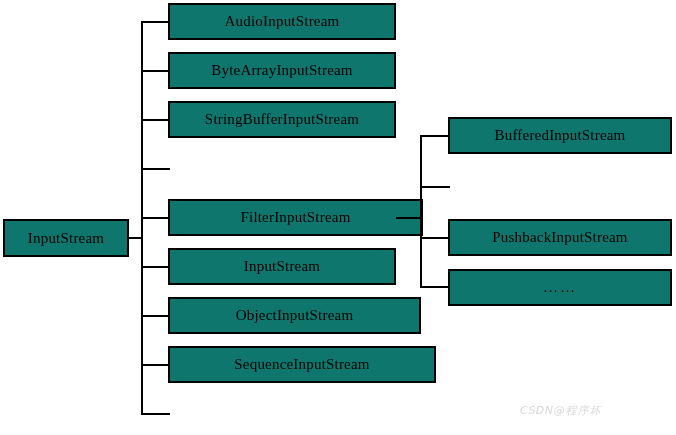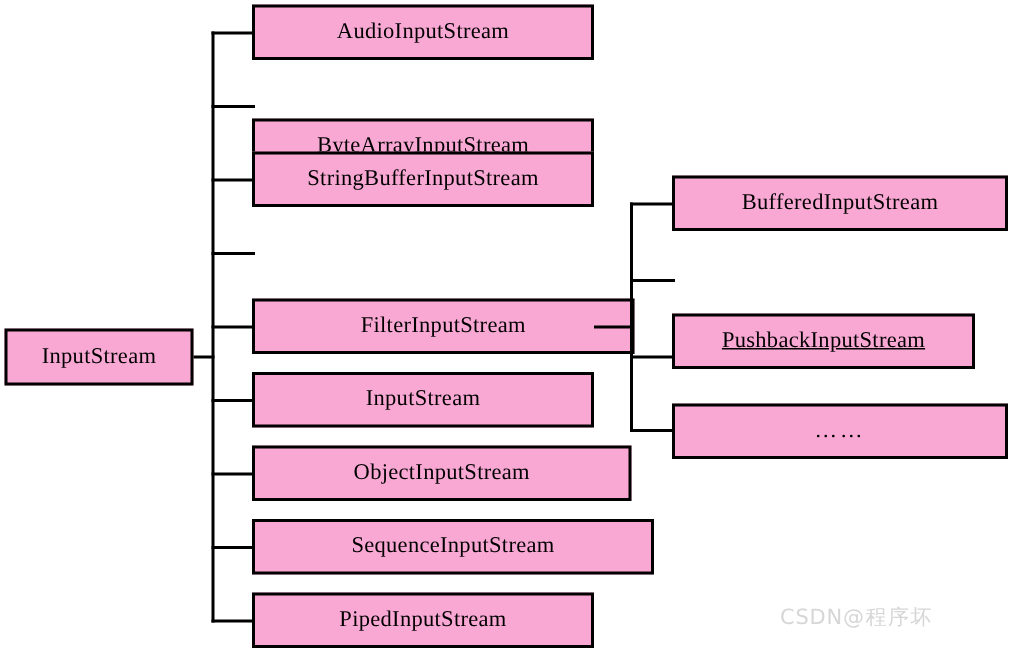--- a/index.html
+++ b/index.html
@@ -12,21 +12,21 @@
     width: 676px;
     height: 435px;
     background: #ffffff;
     overflow: hidden;
     font-family: "Liberation Serif", "DejaVu Serif", serif;
   }
   .node {
     position: absolute;
     box-sizing: border-box;
     border: 2px solid #000000;
-    background: #f9a8d4;
+    background: #0f766e;
     display: flex;
     align-items: center;
     justify-content: center;
     color: #000000;
     font-size: 15px;
     line-height: 1;
     letter-spacing: 0.2px;
     white-space: nowrap;
   }
   .node.root {
@@ -38,25 +38,26 @@
   }
   .edge {
     position: absolute;
     background: #000000;
   }
   .edge.h { height: 2px; }
   .edge.v { width: 2px; }
   .watermark {
     position: absolute;
     color: rgba(120,120,120,0.30);
-    font-size: 14px;
+    font-size: 11px;
     font-family: "DejaVu Sans", sans-serif;
     white-space: nowrap;
     letter-spacing: 1px;
     user-select: none;
+    font-style: italic;
   }
   .watermark .wm-brand { letter-spacing: 0.5px; }
 </style>
 </head>
 <body>
 
 <div id="canvas">
 
   <div class="node root" style="left:3px; top:219px; width:126px; height:38px;">
     <span>InputStream</span>
@@ -72,55 +73,52 @@
   <div class="edge h" style="left:141px; top:168px; width:29px;"></div>
   <div class="edge h" style="left:141px; top:217px; width:29px;"></div>
   <div class="edge h" style="left:141px; top:266px; width:29px;"></div>
   <div class="edge h" style="left:141px; top:315px; width:29px;"></div>
   <div class="edge h" style="left:141px; top:364px; width:29px;"></div>
   <div class="edge h" style="left:141px; top:413px; width:29px;"></div>
 
   <div class="node" style="left:168px; top:3px; width:228px; height:37px;">
     <span>AudioInputStream</span>
   </div>
-  <div class="node" style="left:168px; top:52px; width:228px; height:37px;margin-top:27px;">
+  <div class="node" style="left:168px; top:52px; width:228px; height:37px;">
     <span>ByteArrayInputStream</span>
   </div>
   <div class="node" style="left:168px; top:101px; width:228px; height:37px;">
     <span>StringBufferInputStream</span>
   </div>
   <div class="node" style="left:168px; top:199px; width:255px; height:37px;">
     <span>FilterInputStream</span>
   </div>
   <div class="node" style="left:168px; top:248px; width:228px; height:37px;">
     <span>InputStream</span>
   </div>
   <div class="node" style="left:168px; top:297px; width:253px; height:37px;">
     <span>ObjectInputStream</span>
   </div>
   <div class="node" style="left:168px; top:346px; width:268px; height:37px;">
     <span>SequenceInputStream</span>
   </div>
-  <div class="node" style="left:168px; top:395px; width:228px; height:37px;">
-    <span>PipedInputStream</span>
-  </div>
 
   <div class="edge h" style="left:396px; top:217px; width:26px;"></div>
 
   <div class="edge v" style="left:420px; top:135px; height:153px;"></div>
 
   <div class="edge h" style="left:420px; top:135px; width:30px;"></div>
   <div class="edge h" style="left:420px; top:186px; width:30px;"></div>
   <div class="edge h" style="left:420px; top:237px; width:30px;"></div>
   <div class="edge h" style="left:420px; top:286px; width:30px;"></div>
 
   <div class="node" style="left:448px; top:117px; width:224px; height:37px;text-align:center;">
     <span>BufferedInputStream</span>
   </div>
-  <div class="node" style="left:448px; top:209px; width:202px; height:37px;text-decoration:underline;">
+  <div class="node" style="left:448px; top:219px; width:224px; height:37px;">
     <span>PushbackInputStream</span>
   </div>
   <div class="node ellipsis" style="left:448px; top:269px; width:224px; height:37px;">
     <span>……</span>
   </div>
 
   <div class="watermark" style="left:520px; top:403px;">
     <span class="wm-brand">CSDN</span><span>@程序坏</span>
   </div>
 

